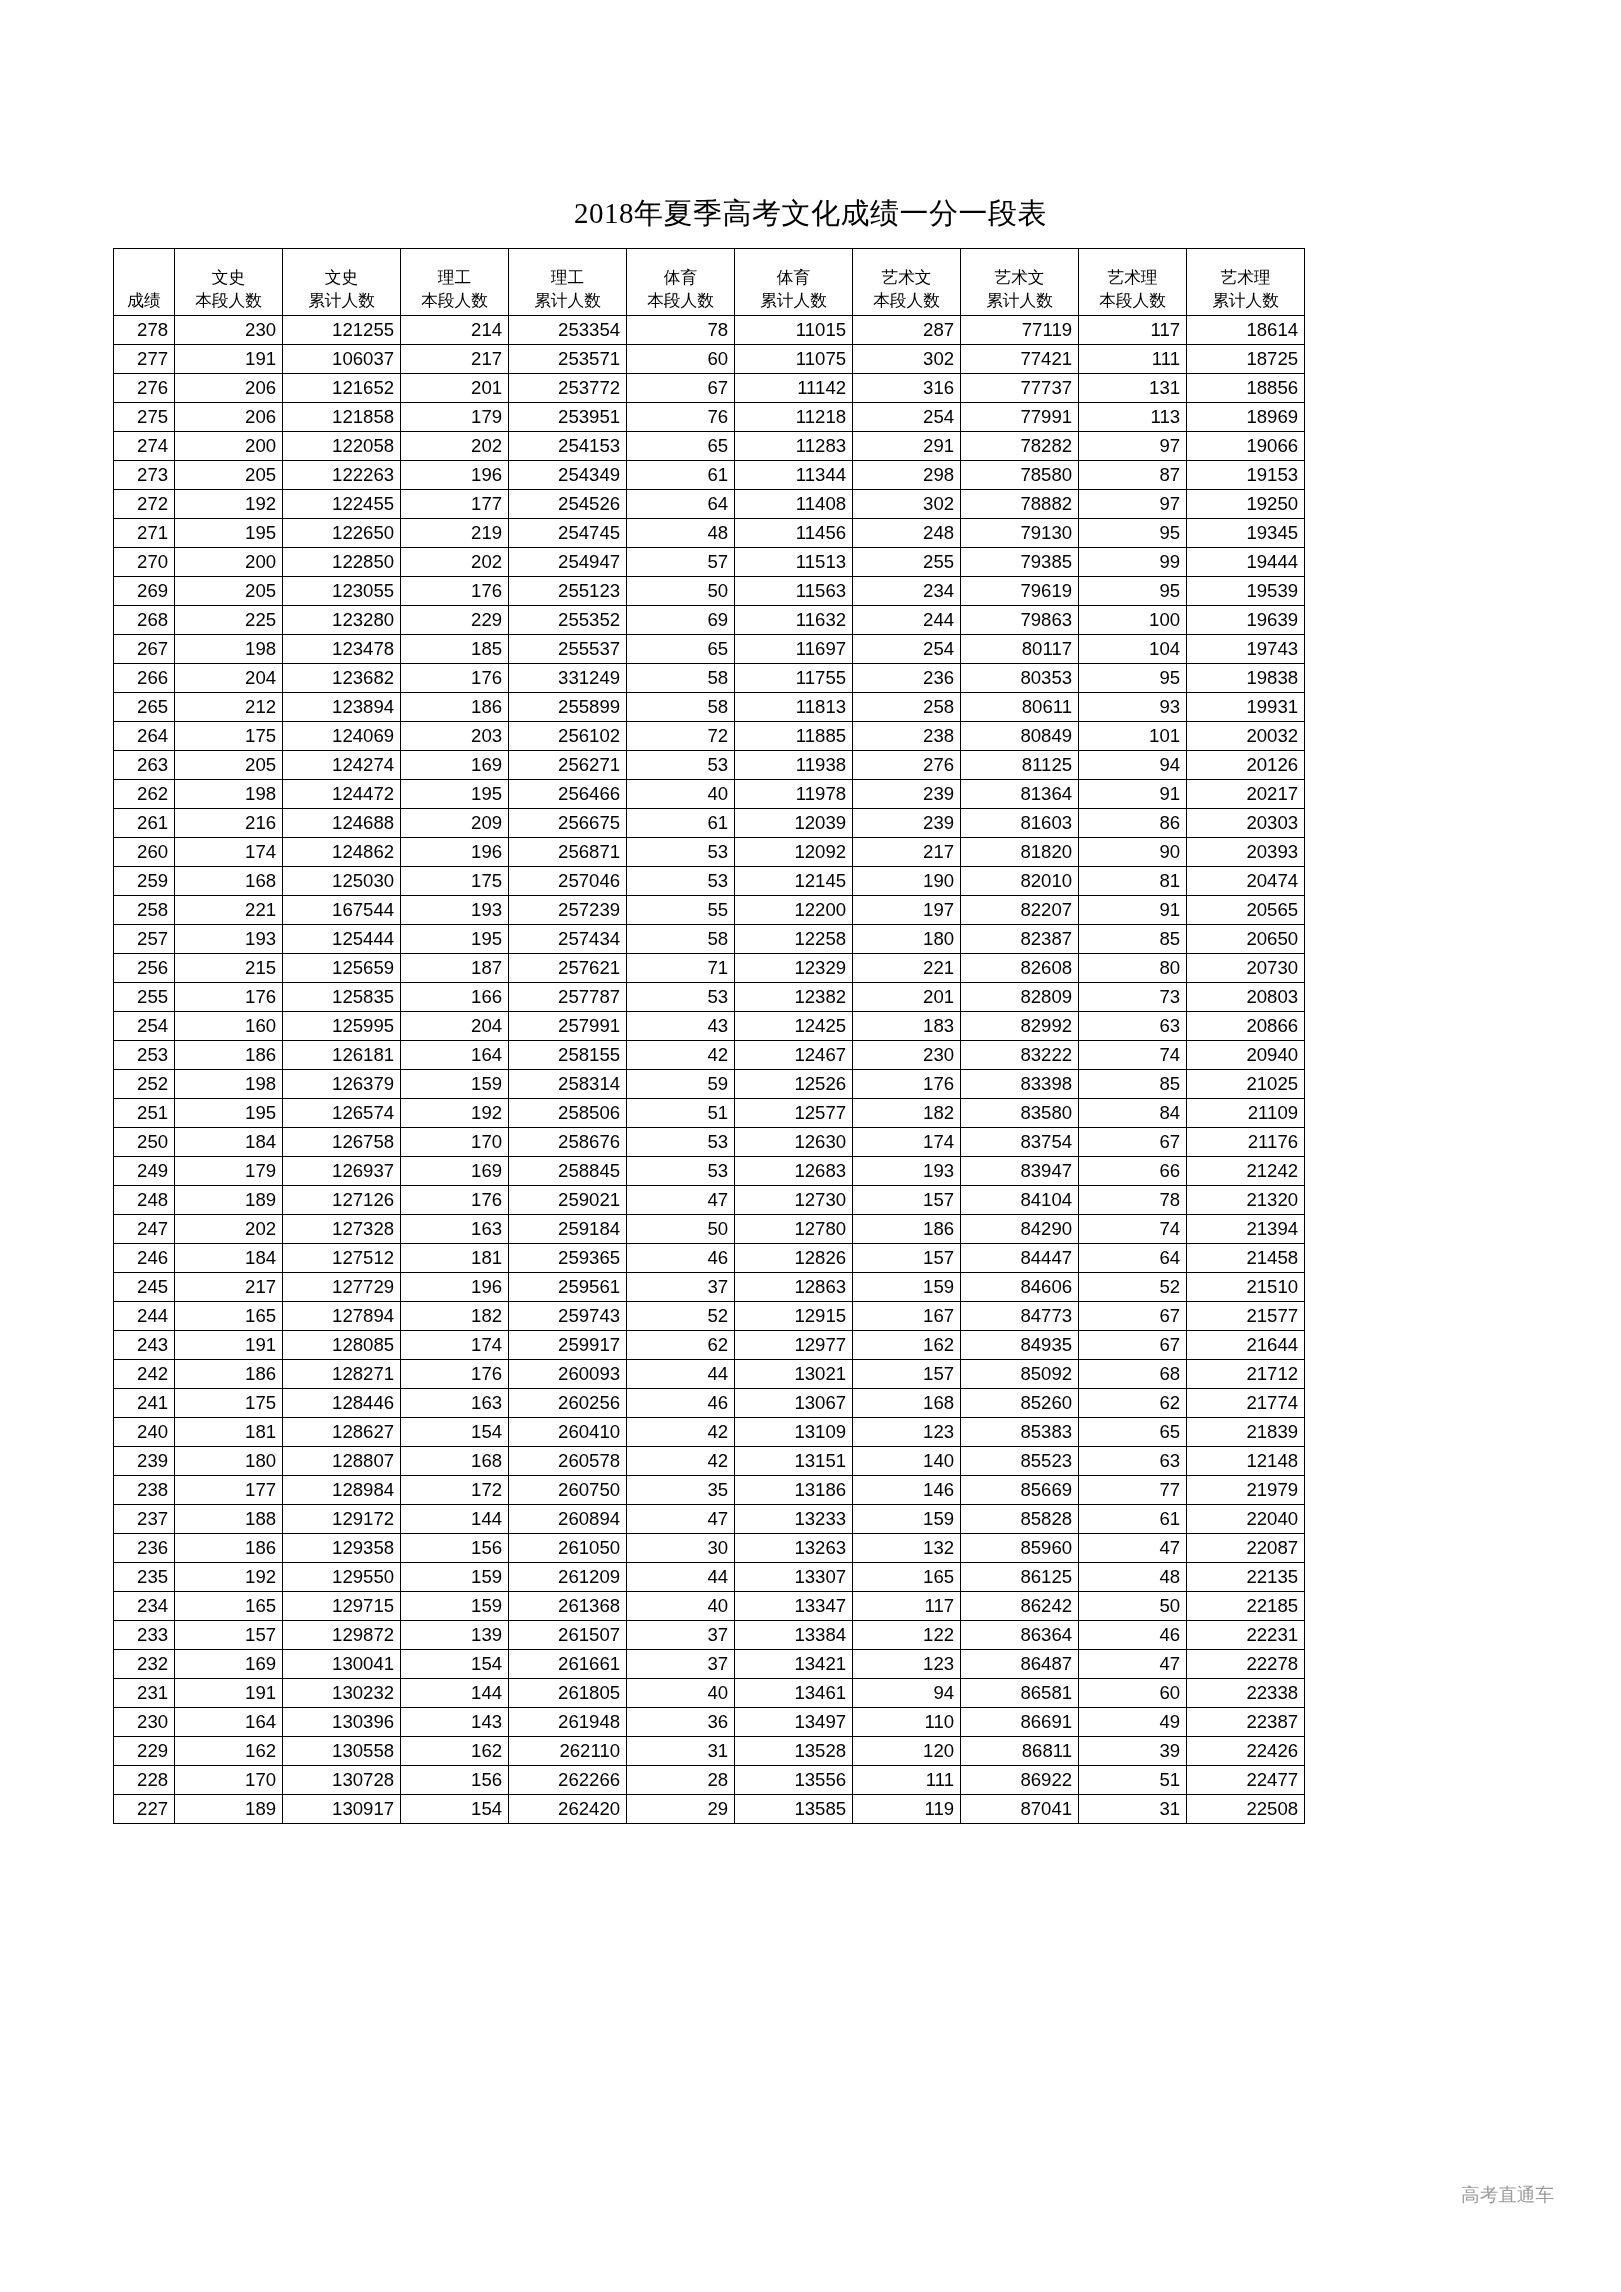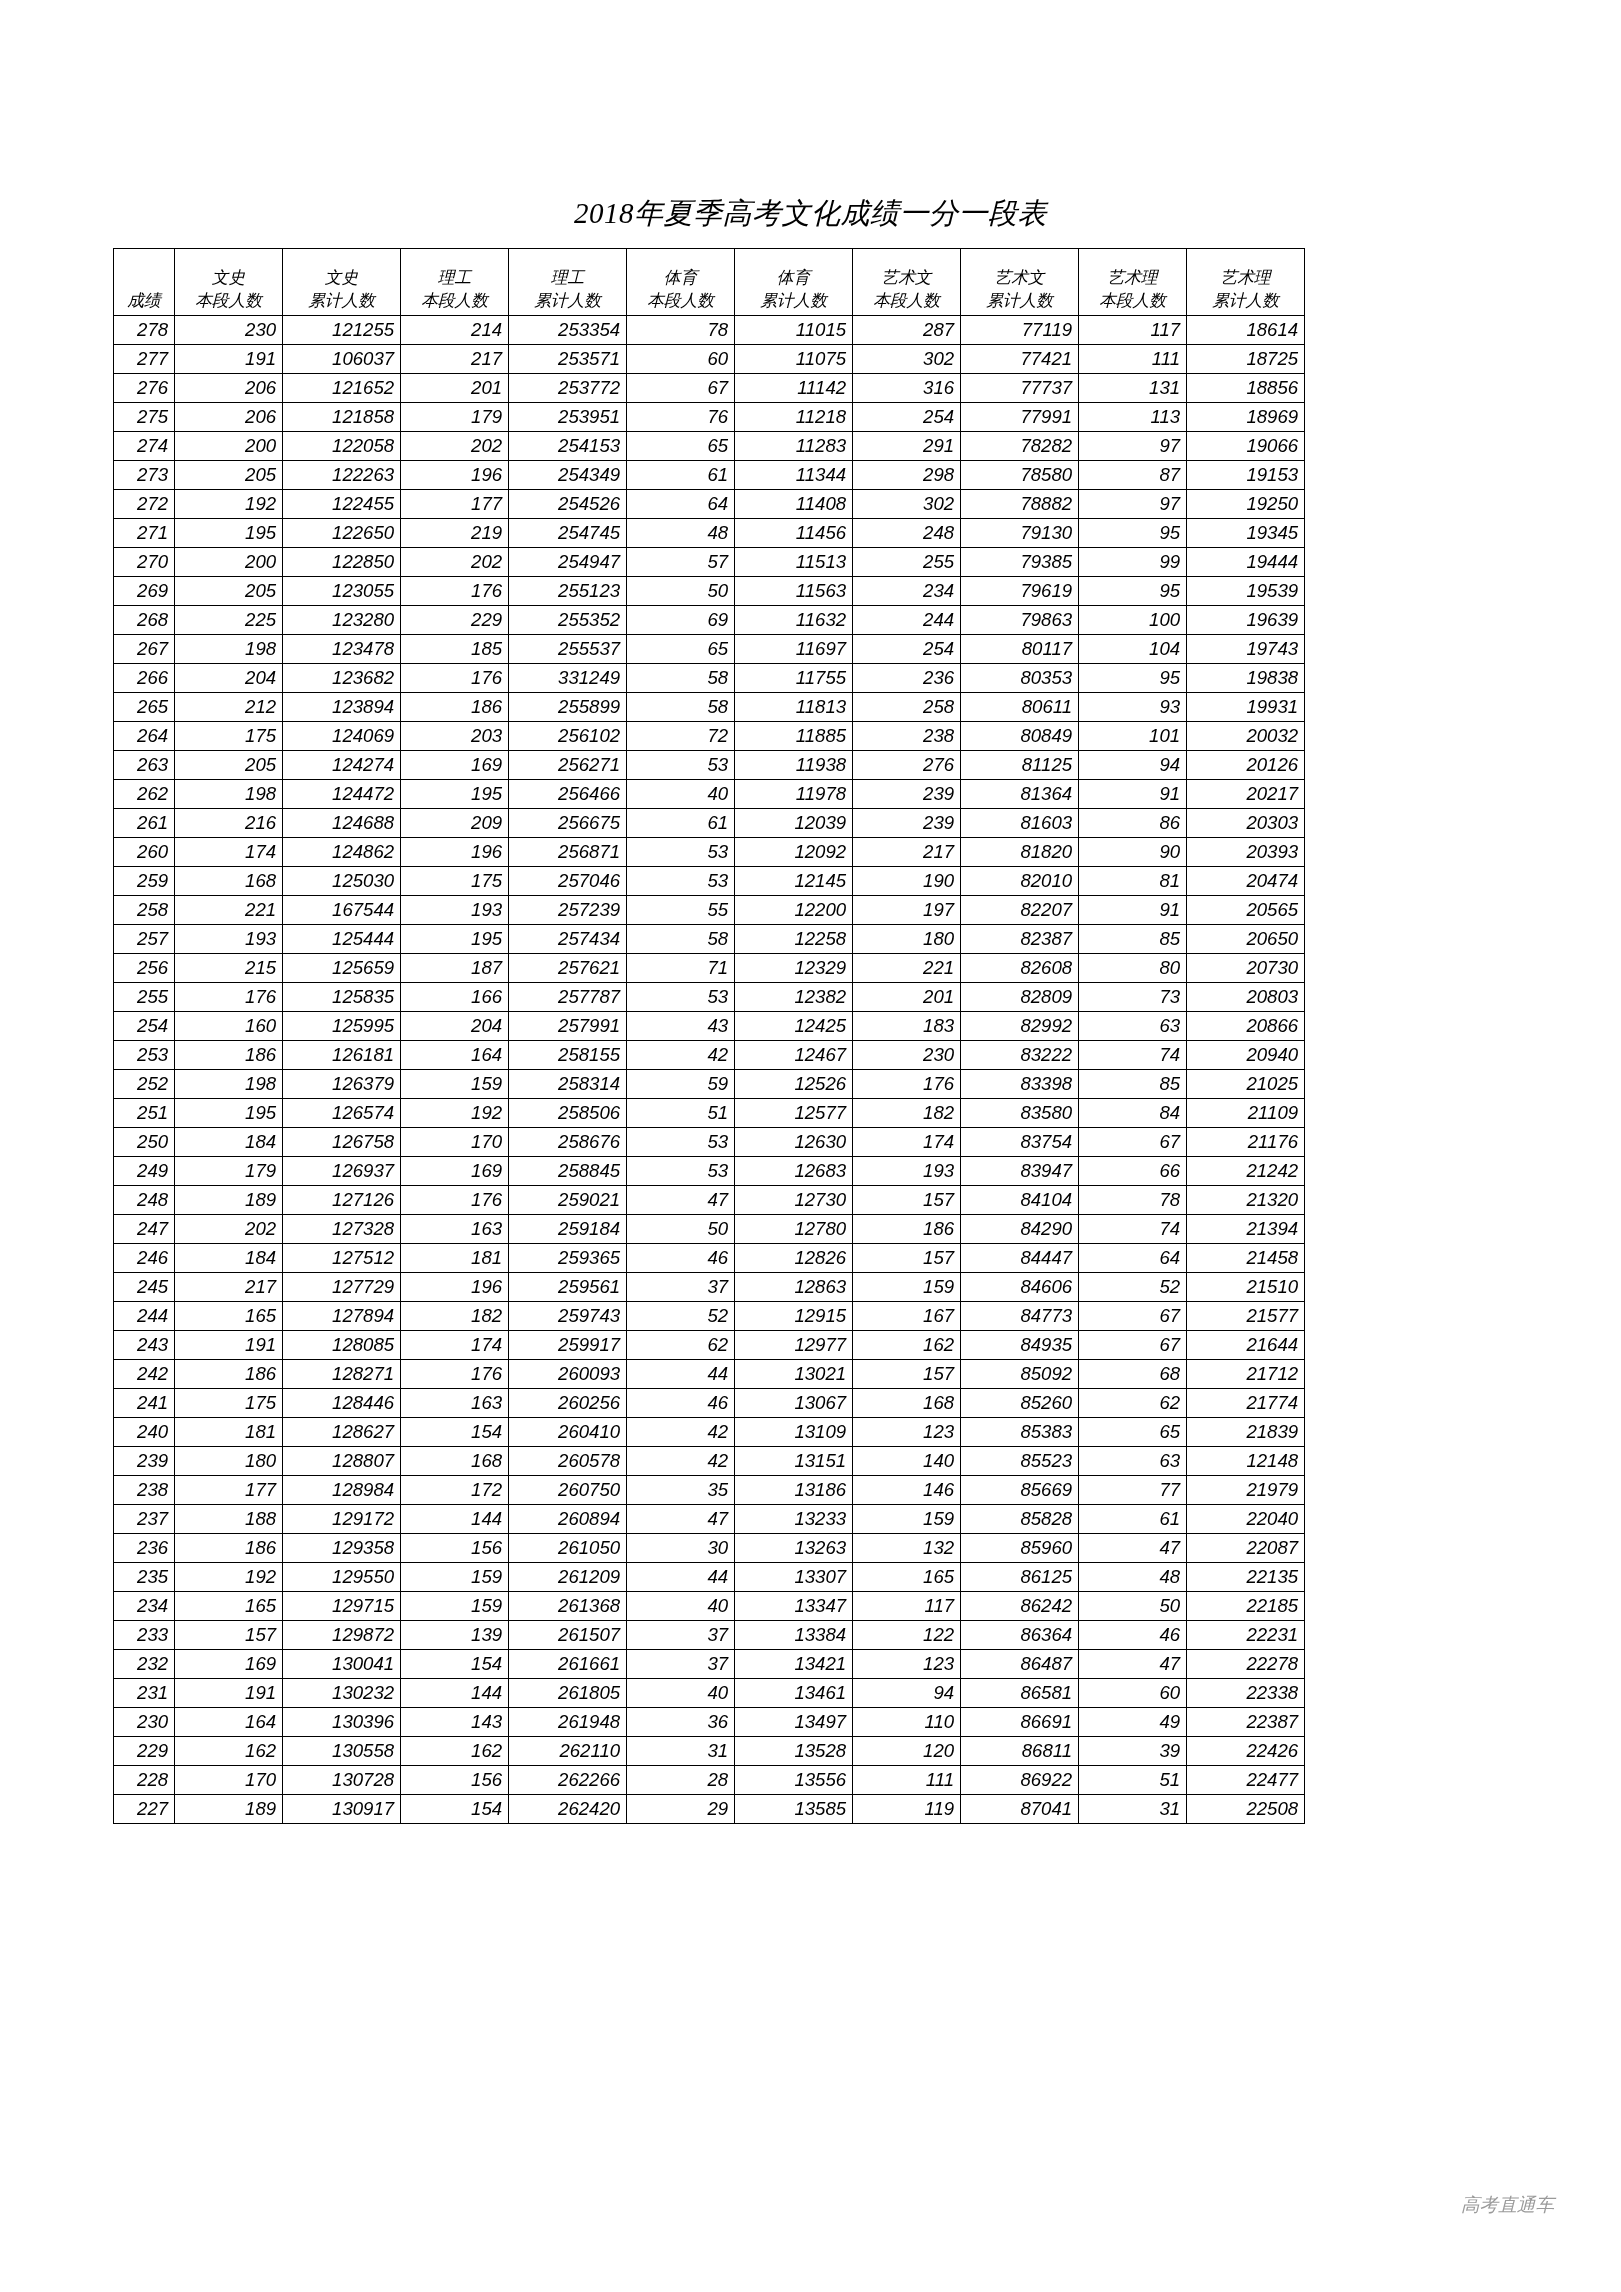--- a/index.html
+++ b/index.html
@@ -13,21 +13,20 @@
     font-family: "Liberation Sans", "DejaVu Sans", sans-serif;
     color: #000000;
     position: relative;
     overflow: hidden;
   }
   .page {
     position: relative;
     width: 1621px;
     height: 2252px;
     background: #fff;
-    font-style: italic;
   }
   .doc-title {
     position: absolute;
     left: 0;
     top: 194px;
     width: 1621px;
     text-align: center;
     font-size: 29px;
     font-family: "Liberation Serif", "DejaVu Serif", serif;
     letter-spacing: 0.5px;
@@ -85,21 +84,21 @@
     text-align: center;
     padding-right: 0;
   }
   
   col.c-score    { width: 61px; }
   col.c-seg      { width: 108px; }
   col.c-cum      { width: 118px; }
   .watermark {
     position: absolute;
     right: 67px;
-    bottom: 34px;
+    bottom: 44px;
     font-size: 18.6px;
     color: #9a9a9a;
     font-family: "Liberation Serif", "DejaVu Serif", serif;
     white-space: nowrap;
   }
 </style>
 </head>
 <body>
 
 <div class="page">

